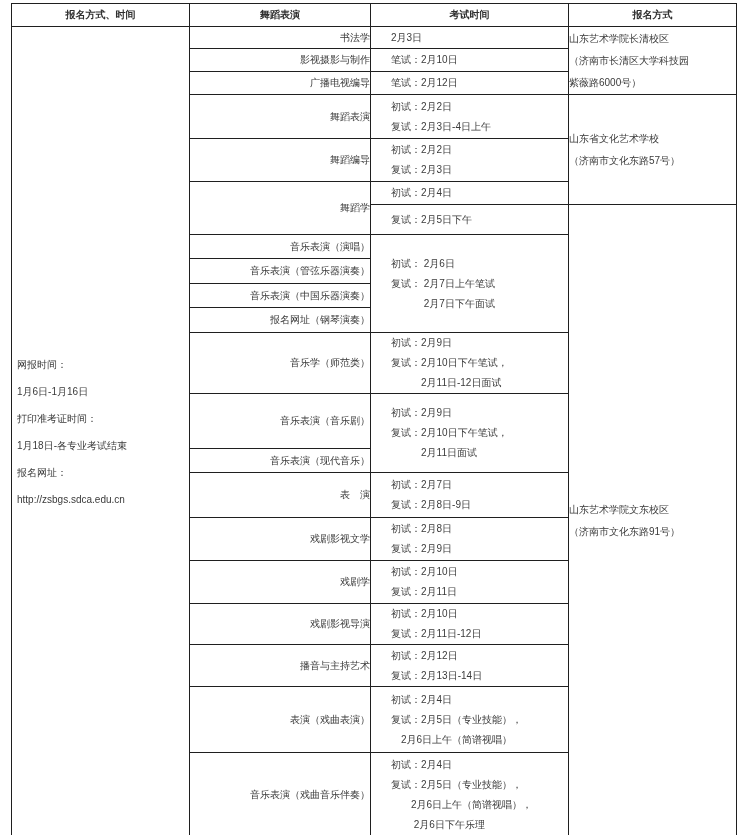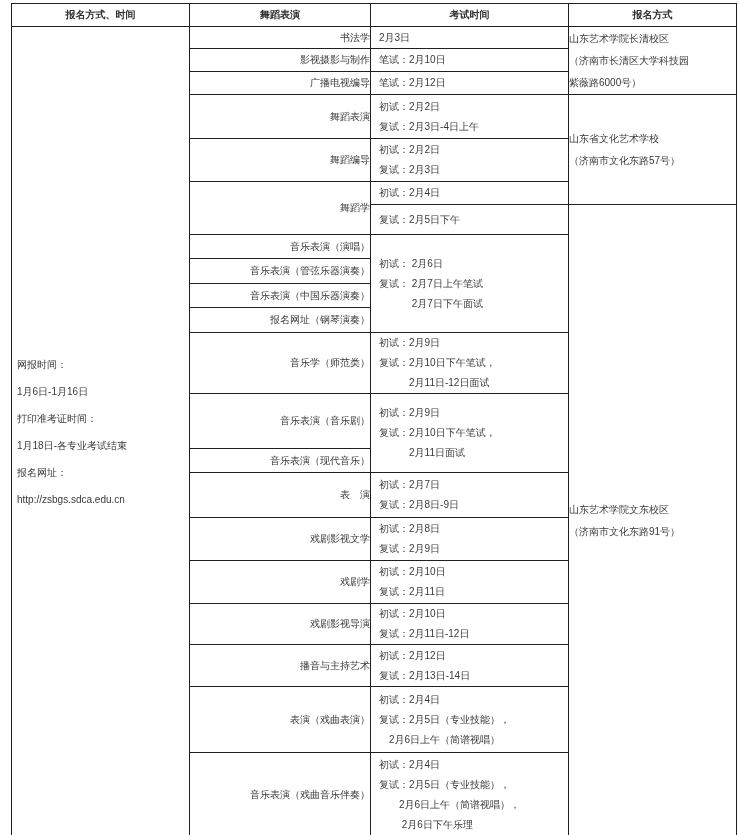--- a/index.html
+++ b/index.html
@@ -46,21 +46,21 @@
     padding-left: 5px;
     white-space: pre-line;
     line-height: 27px;
   }
   td.major {
     text-align: right;
     line-height: 18px;
   }
   td.time {
     text-align: left;
-    padding-left: 8px;
+    padding-left: 20px;
     white-space: pre-line;
     line-height: 20px;
   }
   td.location {
     text-align: left;
     white-space: pre-line;
     line-height: 22px;
     margin-left: 12px;
   }
 </style>

